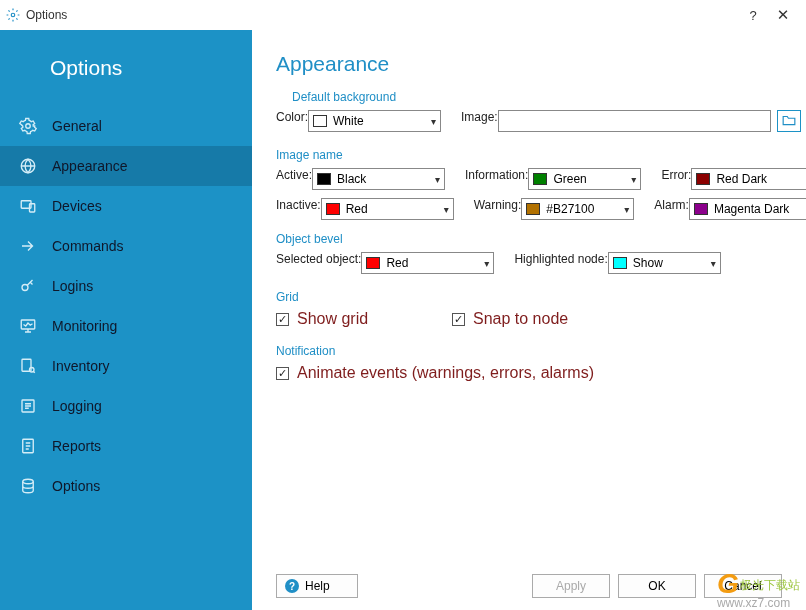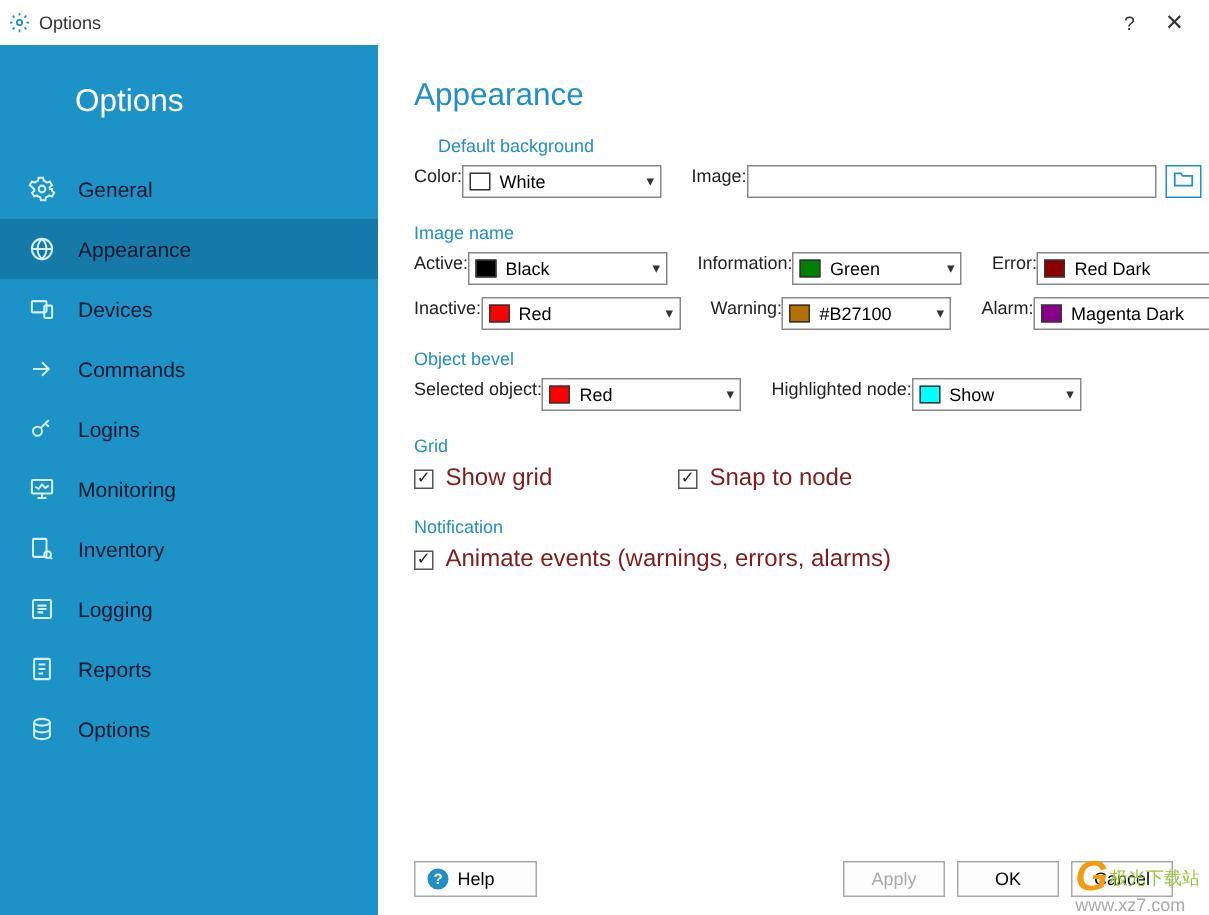--- a/index.html
+++ b/index.html
@@ -45,21 +45,21 @@
 .chk.checked::after { content: "✓"; font-size: 11px; color: #222; line-height: 1; }
 .chk-label { font-size: 16px; color: #7f1d1d; }
 
 .checkbox-row { display: flex; align-items: center; gap: 23px; margin-top: 6px; }
 .checkbox-row .chk-item { display: flex; align-items: center; }
 
 
 .bottom { position: absolute; left: 24px; right: 24px; bottom: 12px; display: flex; align-items: center; }
 .btn-ui { height: 24px; border: 1px solid #aaa; background: #fdfdfd; font-size: 12px; display: flex; align-items: center; justify-content: center; cursor: pointer; }
 .btn-help { width: 82px; padding: 0 8px; gap: 6px; justify-content: flex-start; }
-.btn-std { width: 68px; }
+.btn-std { width: 78px; }
 .btn-apply { color: #aaa; }
 .bottom .spacer { flex: 1; }
 .bottom .right { display: flex; gap: 8px; }
 .help-icon { width: 14px; height: 14px; border-radius: 50%; background: #208fc6; color: #fff; font-size: 10px; display: flex; align-items: center; justify-content: center; font-weight: bold; }
 
 .watermark { position: absolute; right: 6px; bottom: 0px; font-size: 12px; }
 .watermark .logo { color: #f39c12; font-size: 28px; font-style: italic; font-weight: bold; letter-spacing: -2px; display:inline-block; transform: translateY(4px); }
 .watermark .cn { color: #9bc53d; }
 .watermark .com { color: #aaa; }
 

